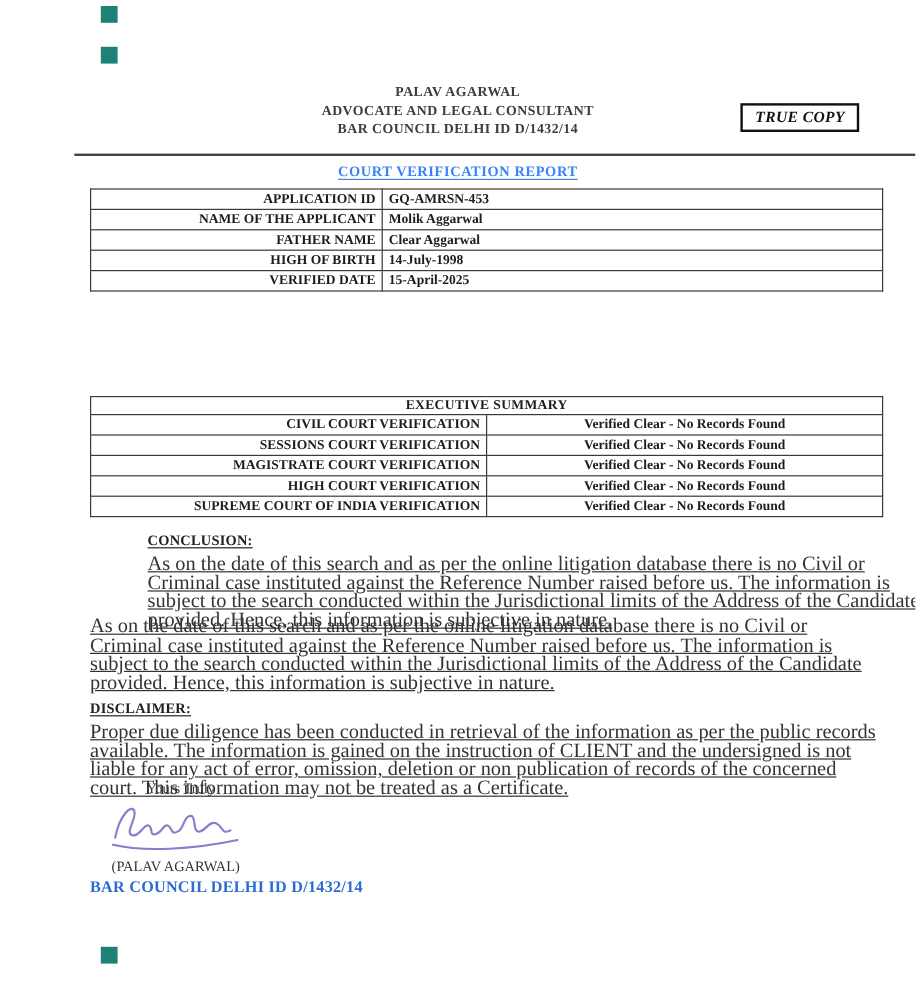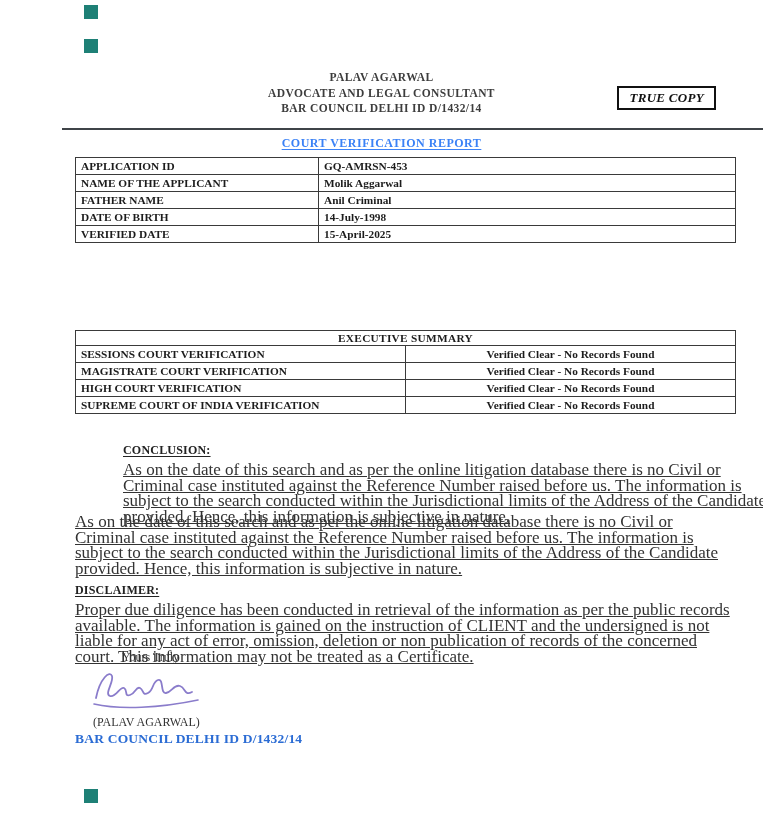--- a/index.html
+++ b/index.html
@@ -83,21 +83,21 @@
   .doc-table td {
     border: 1px solid #3a3a3a;
     padding: 1px 5px;
     font-size: 11.3px;
     font-weight: bold;
     color: #1c1c1c;
     height: 17px;
     vertical-align: middle;
     overflow: hidden;
   }
-  .doc-table td.label { width: 243px; }
+  .doc-table td.label { width: 243px; text-align: right; }
   .doc-table tr.tall td { height: 51px; vertical-align: top; padding-top: 2px; }
   .doc-table td.exec-head { text-align: center; letter-spacing: 0.3px; height: 15px; }
   table.exec td.value { text-align: center; }
 
   .section {
     position: absolute;
     left: 75px;
     width: 662px;
     color: #333;
   }
@@ -175,39 +175,43 @@
         <tr>
       <td class="label">APPLICATION ID</td>
       <td class="value">GQ-AMRSN-453</td>
     </tr>
     <tr>
       <td class="label">NAME OF THE APPLICANT</td>
       <td class="value">Molik Aggarwal</td>
     </tr>
     <tr>
       <td class="label">FATHER NAME</td>
-      <td class="value">Anil Criminal</td>
-    </tr>
-    <tr>
-      <td class="label">DATE OF BIRTH</td>
+      <td class="value">Clear Aggarwal</td>
+    </tr>
+    <tr>
+      <td class="label">HIGH OF BIRTH</td>
       <td class="value">14-July-1998</td>
     </tr>
     <tr>
       <td class="label">VERIFIED DATE</td>
       <td class="value">15-April-2025</td>
     </tr>
   </tbody>
     </table>
 
   <table class="doc-table exec">
     <tbody>
         <tr>
       <td class="exec-head" colspan="2">EXECUTIVE SUMMARY</td>
     </tr>
     <tr>
+      <td class="label">CIVIL COURT VERIFICATION</td>
+      <td class="value">Verified Clear - No Records Found</td>
+    </tr>
+    <tr>
       <td class="label">SESSIONS COURT VERIFICATION</td>
       <td class="value">Verified Clear - No Records Found</td>
     </tr>
     <tr>
       <td class="label">MAGISTRATE COURT VERIFICATION</td>
       <td class="value">Verified Clear - No Records Found</td>
     </tr>
     <tr>
       <td class="label">HIGH COURT VERIFICATION</td>
       <td class="value">Verified Clear - No Records Found</td>

